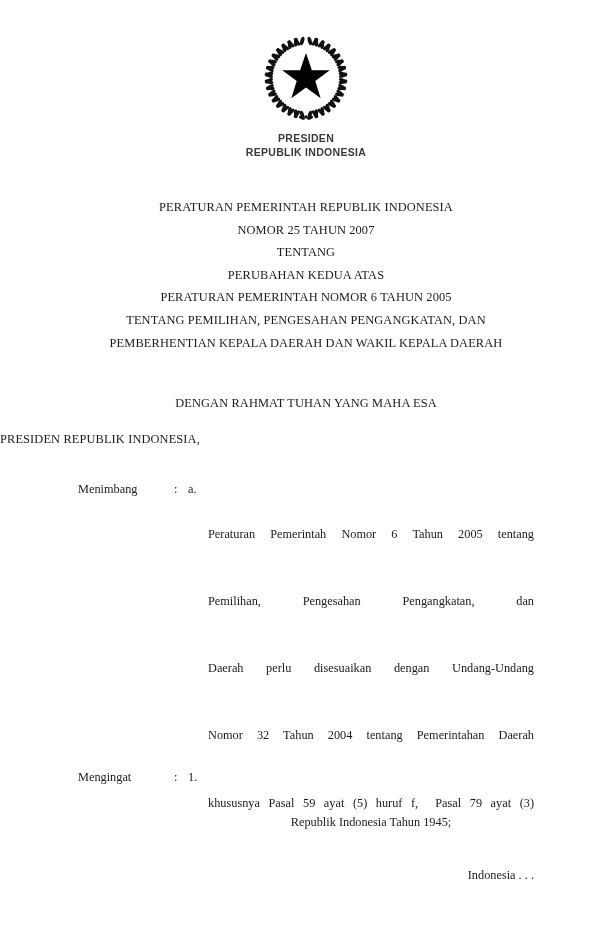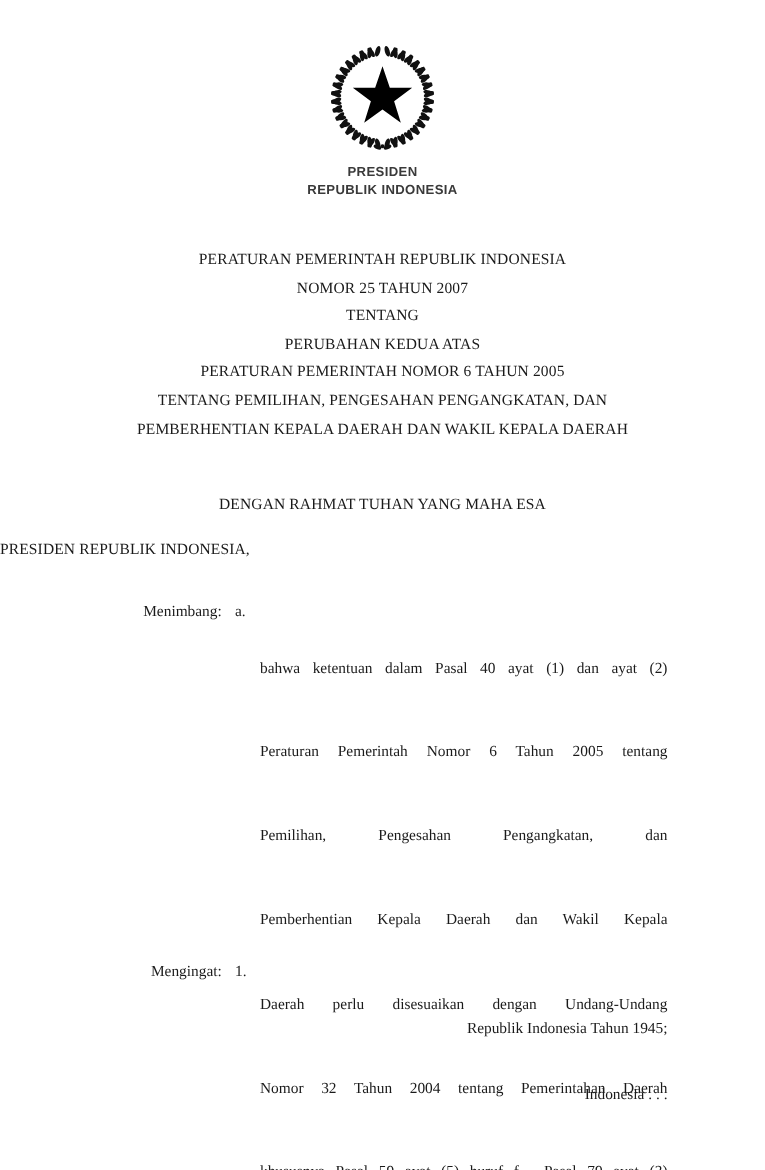--- a/index.html
+++ b/index.html
@@ -96,21 +96,20 @@
 
   .clause {
     display: flex;
     align-items: flex-start;
   }
 
   .clause-label {
     width: 96px;
     flex: 0 0 96px;
     white-space: nowrap;
-    text-align: right;
   }
   .clause-colon {
     width: 14px;
     flex: 0 0 14px;
   }
   .clause-items {
     flex: 1 1 auto;
     min-width: 0;
   }
 
@@ -133,21 +132,21 @@
   }
   
   .item-text.justify-all > span.forced {
     display: block;
     text-align: justify;
     text-align-last: justify;
     white-space: pre-wrap;
   }
   .item-text > span.last {
     display: block;
-    text-align: right;
+    text-align: center;
     white-space: pre-wrap;
   }
 
   
   .catchword {
     position: absolute;
     top: 866px;
     left: 0;
     width: 534px;
     text-align: right;
@@ -306,24 +305,22 @@
 
   <div class="body-block" id="menimbang-block">
     <div class="clause">
       <div class="clause-label">Menimbang</div>
       <div class="clause-colon">:</div>
       <div class="clause-items">
 
         <div class="item">
           <div class="item-marker">a.</div>
           <div class="item-text justify-all">
-            <span class="forced">bahwa ketentuan dalam Pasal 40 ayat (1) dan ayat (2)</span>
             <span class="forced">Peraturan Pemerintah Nomor 6 Tahun 2005 tentang</span>
             <span class="forced">Pemilihan, Pengesahan Pengangkatan, dan</span>
-            <span class="forced">Pemberhentian Kepala Daerah dan Wakil Kepala</span>
             <span class="forced">Daerah perlu disesuaikan dengan Undang-Undang</span>
             <span class="forced">Nomor 32 Tahun 2004 tentang Pemerintahan Daerah</span>
             <span class="forced">khususnya Pasal 59 ayat (5) huruf f,  Pasal 79 ayat (3)</span>
             
           </div>
         </div>
 
       </div>
     </div>
   </div>

